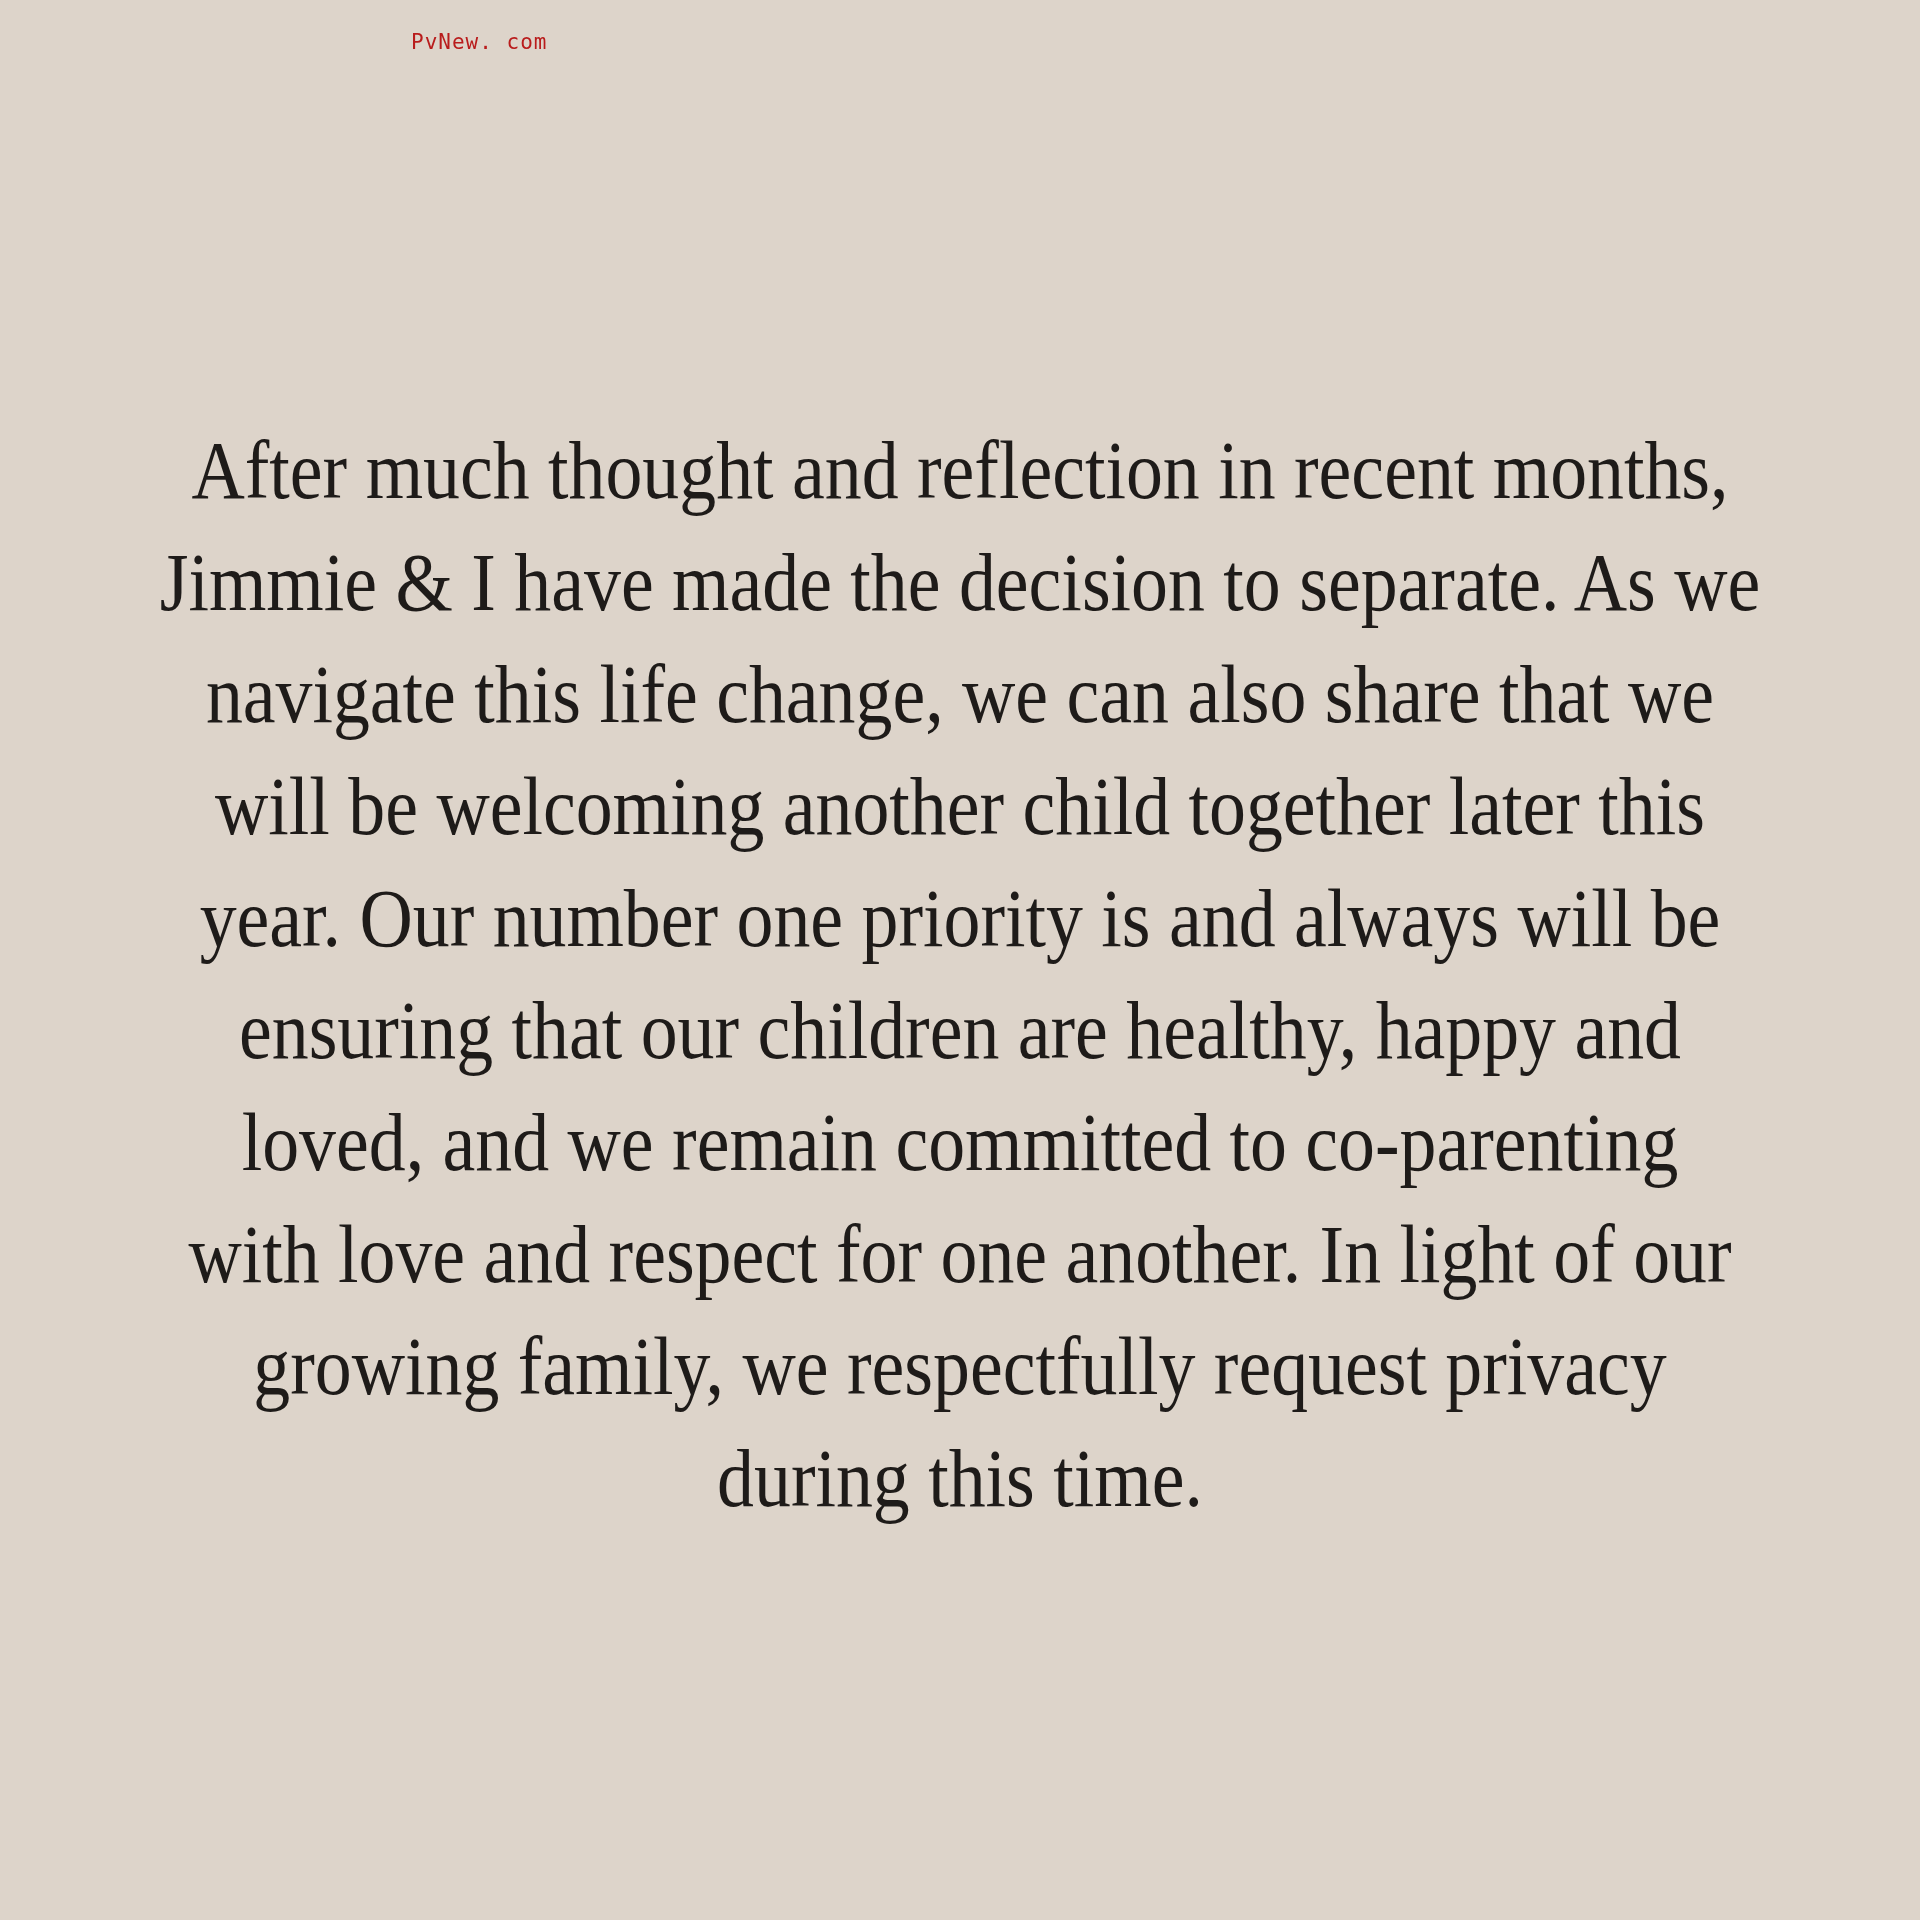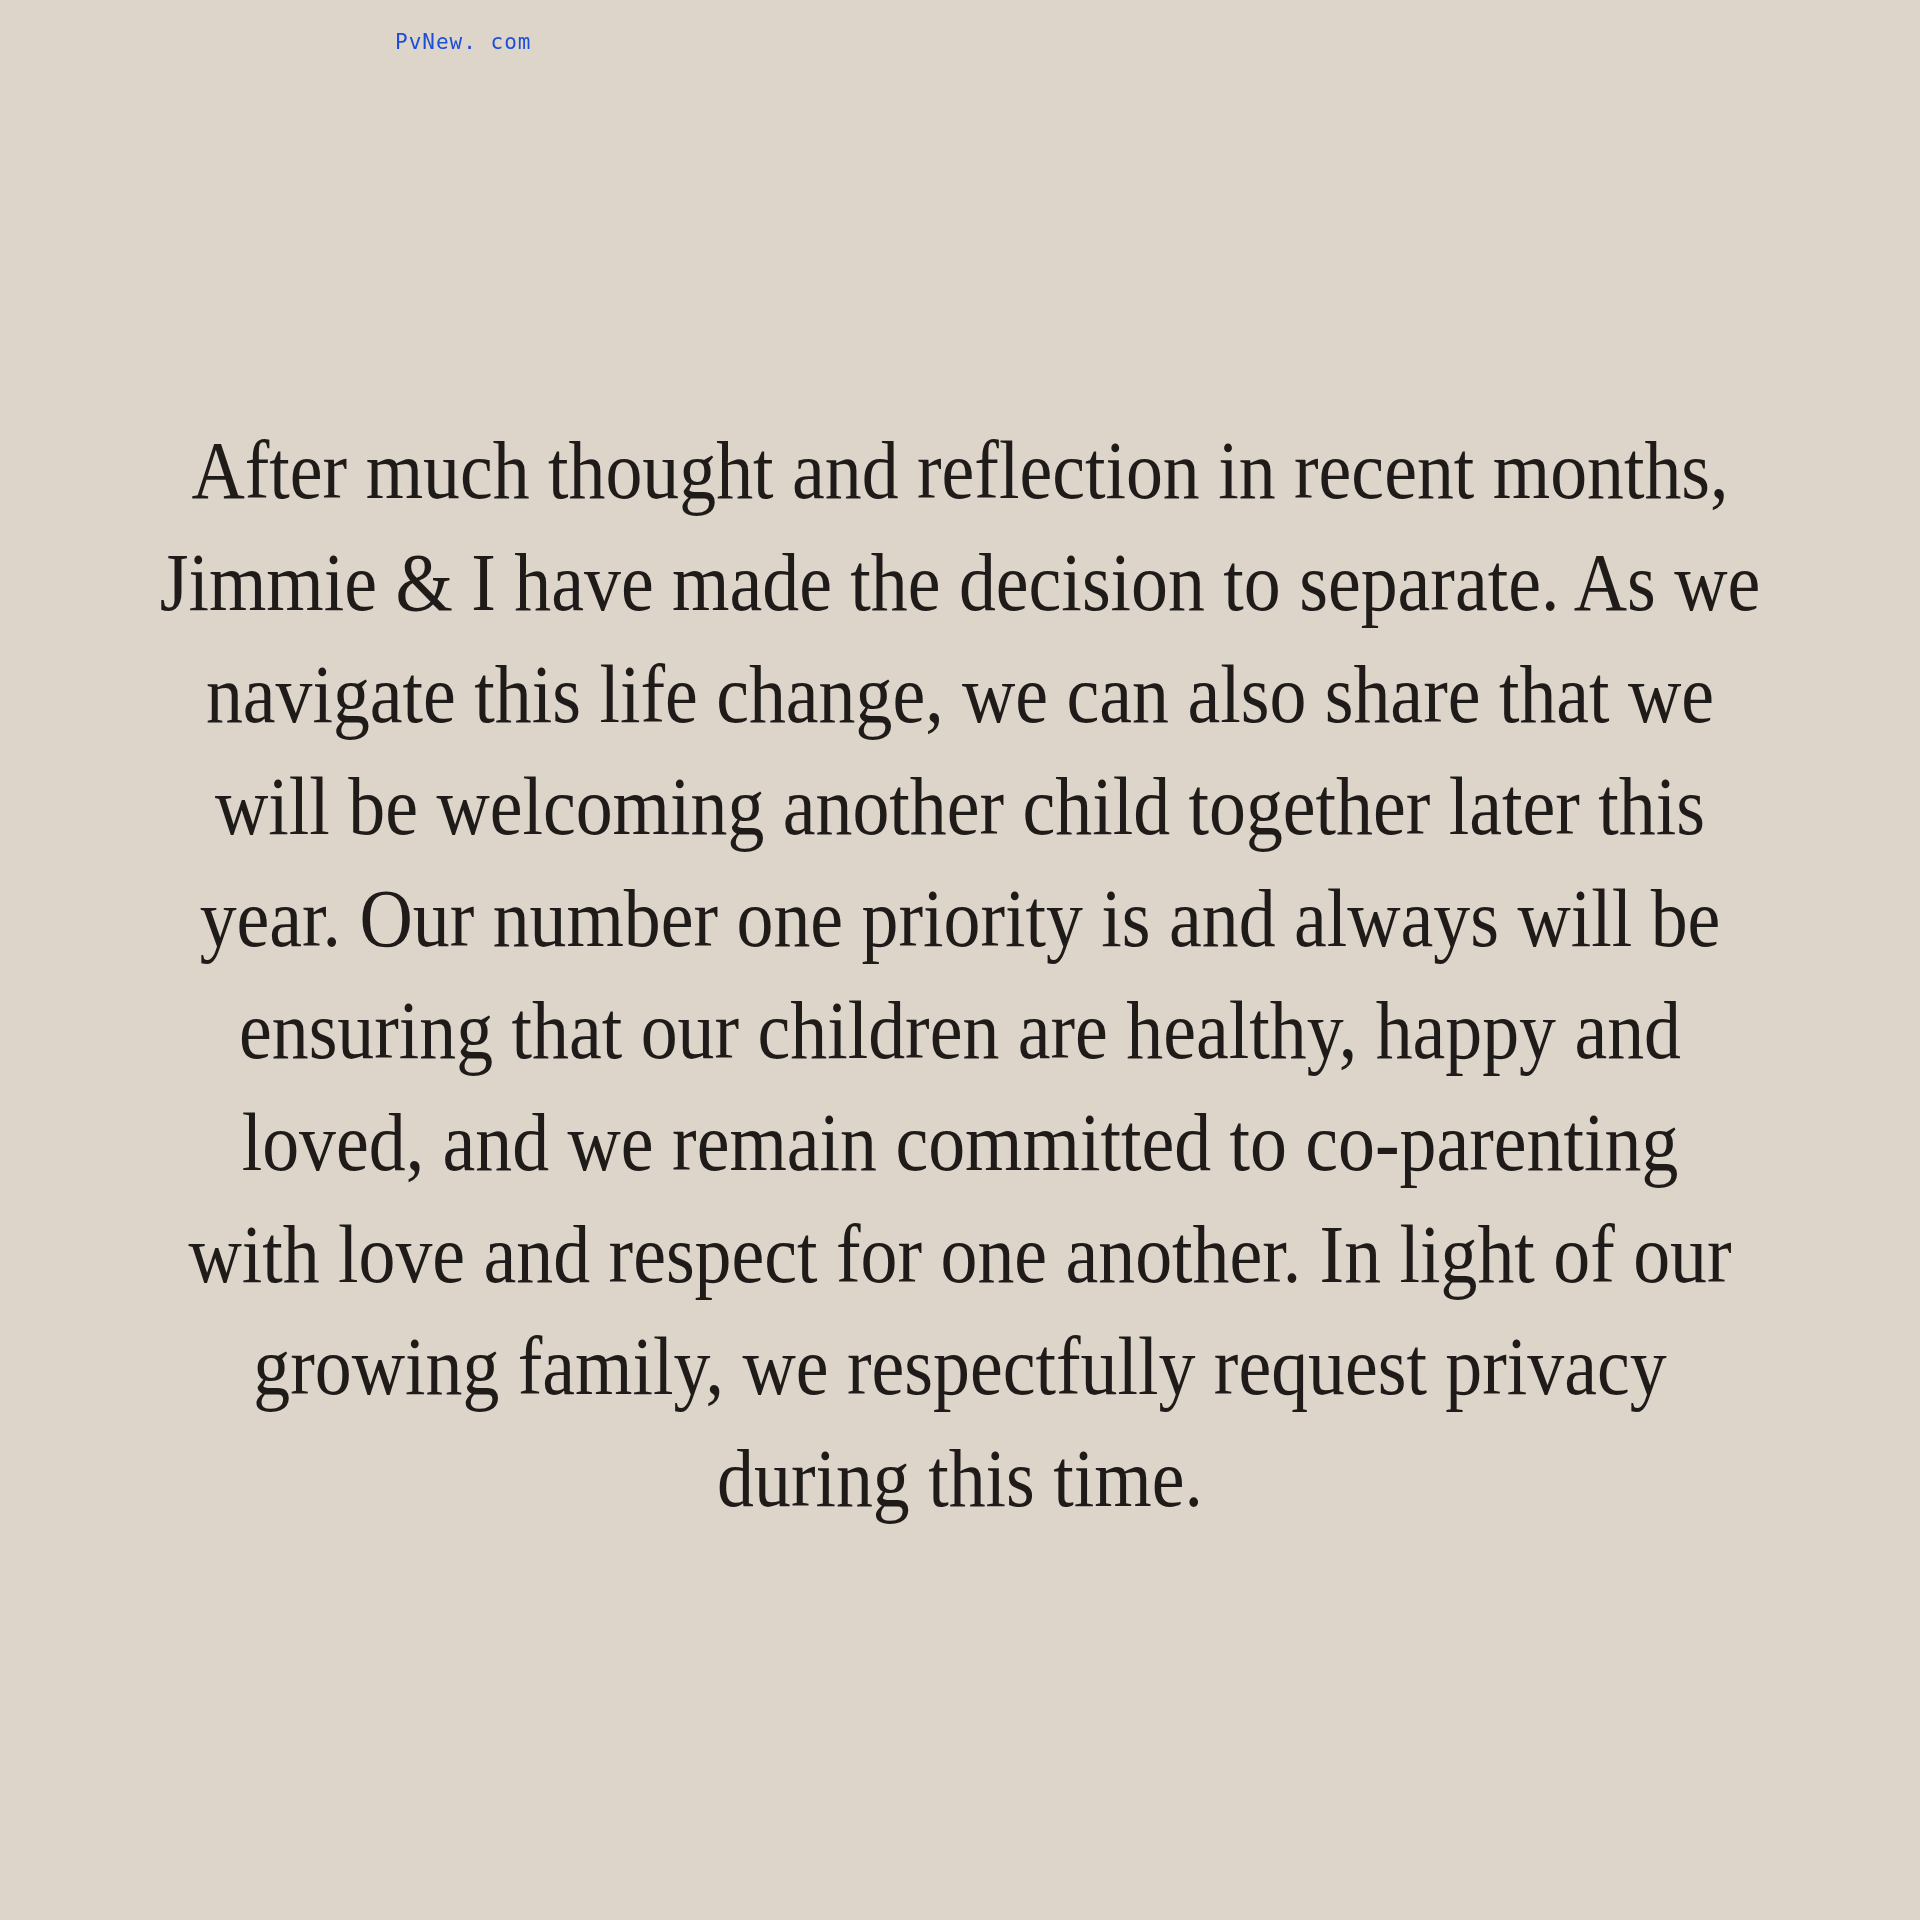--- a/index.html
+++ b/index.html
@@ -9,25 +9,25 @@
   body {
     width: 1920px;
     height: 1920px;
     position: relative;
     overflow: hidden;
     background: #ddd4ca;
     font-family: "Liberation Serif", serif;
   }
   .watermark {
     position: absolute;
-    left: 395px;
+    left: 411px;
     top: 30px;
     font-family: "DejaVu Sans Mono", monospace;
     font-size: 21px;
-    color: #1d4ed8;
+    color: #b91c1c;
     letter-spacing: 1px;
     white-space: pre;
   }
   .statement {
     position: absolute;
     left: 0;
     right: 0;
     top: 415px;
     text-align: center;
     transform: scaleX(0.9);

